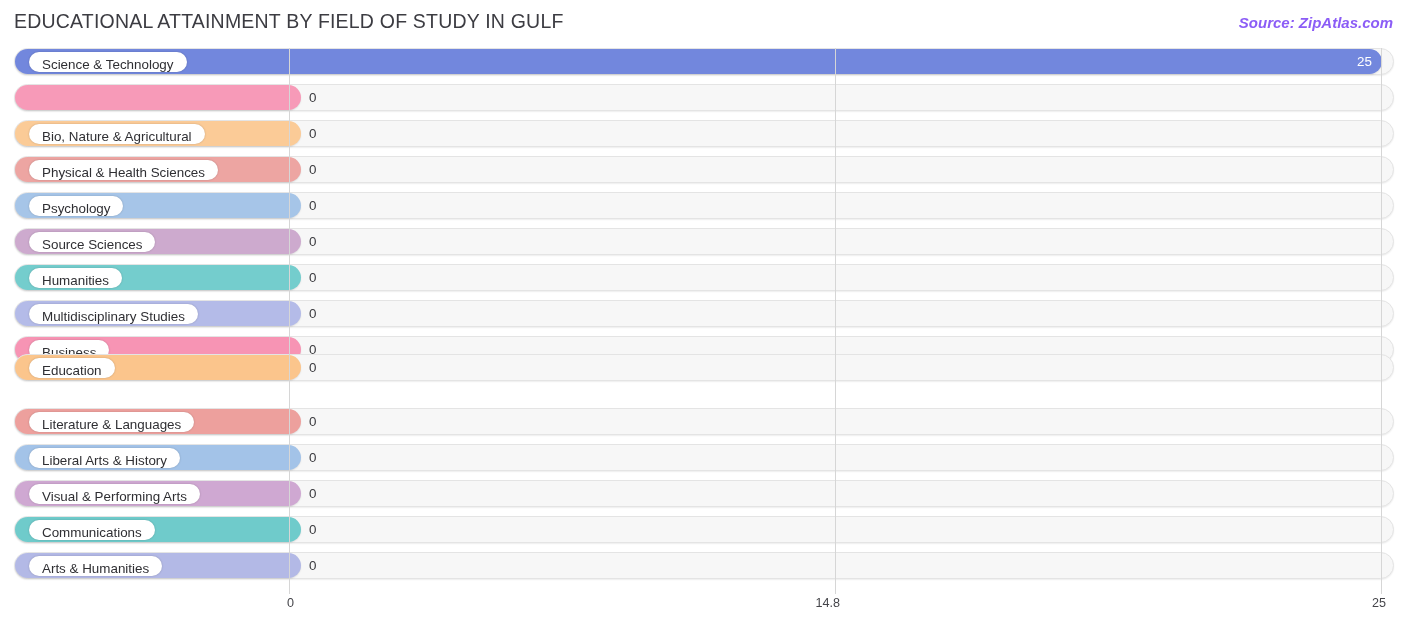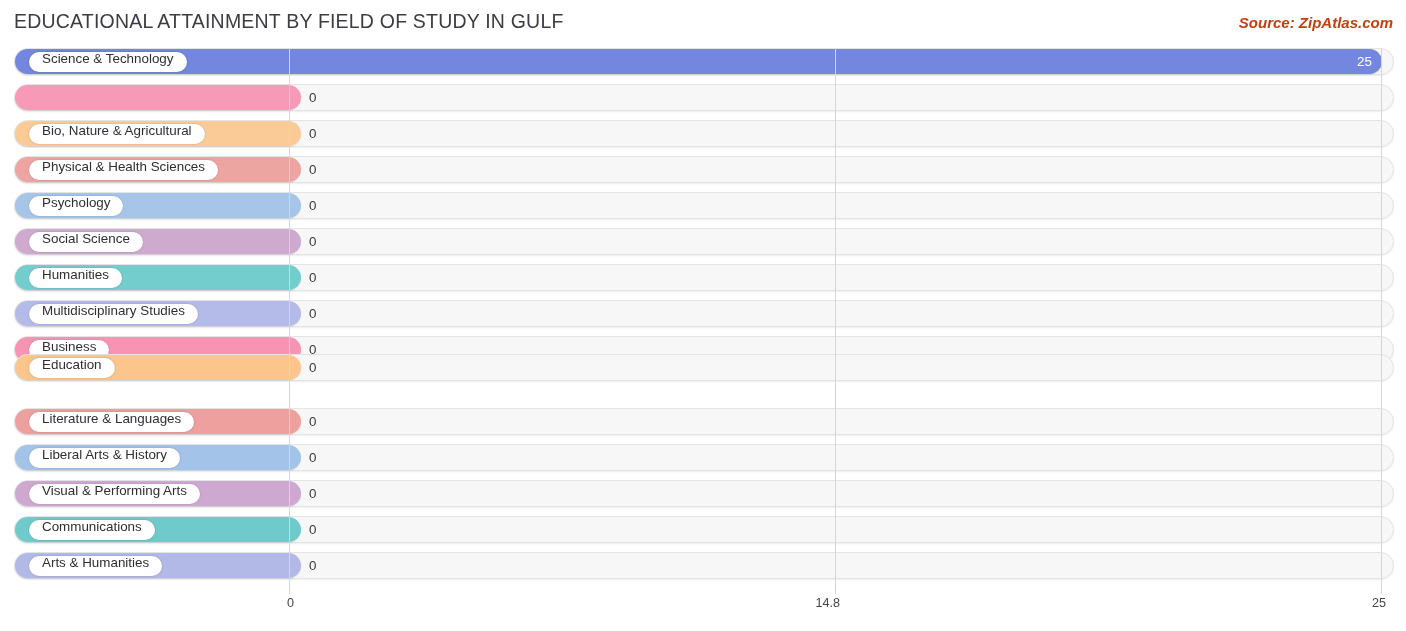--- a/index.html
+++ b/index.html
@@ -21,21 +21,21 @@
     color: #3c3c42;
     font-weight: 400;
     white-space: nowrap;
   }
   .source {
     position: absolute;
     right: 13px; top: 14px;
     font-size: 15px;
     font-style: italic;
     font-weight: bold;
-    color: #c2410c;
+    color: #8b5cf6;
     white-space: nowrap;
     text-align: right;
   }
 
   
   .plot {
     position: absolute;
     left: 14px; top: 48px;
     width: 1380px; height: 546px;
   }
@@ -72,21 +72,21 @@
     box-shadow: 0 1px 1.5px rgba(0,0,0,0.10);
   }
   
   .label-pill {
     position: absolute;
     left: 15px; top: 3.5px;
     height: 20px;
     background: #ffffff;
     border-radius: 10px;
     display: flex;
-    align-items: flex-start;
+    align-items: flex-end;
     padding: 0 13px 0 13px;
     box-shadow: 0 0 2px rgba(0,0,0,0.22);
     white-space: nowrap;
   }
   .label-pill span {
     font-size: 13.4px;
     color: #2f2f33;
     line-height: 1;
   }
   
@@ -161,21 +161,21 @@
           <div class="bar" style="width: 286px; background: rgb(166, 197, 232);"></div>
           <div class="label-pill">
             <span>Psychology</span>
           </div>
           <div class="value-out" style="left: 295px;">0</div>
         </div>
         <div class="row" style="top: 180px;">
           <div class="track"></div>
           <div class="bar" style="width: 286px; background: rgb(205, 170, 206);"></div>
           <div class="label-pill">
-            <span>Social Science</span>
+            <span>Source Sciences</span>
           </div>
           <div class="value-out" style="left: 295px;">0</div>
         </div>
         <div class="row" style="top: 216px;">
           <div class="track"></div>
           <div class="bar" style="width: 286px; background: rgb(116, 205, 205);"></div>
           <div class="label-pill">
             <span>Humanities</span>
           </div>
           <div class="value-out" style="left: 295px;">0</div>

